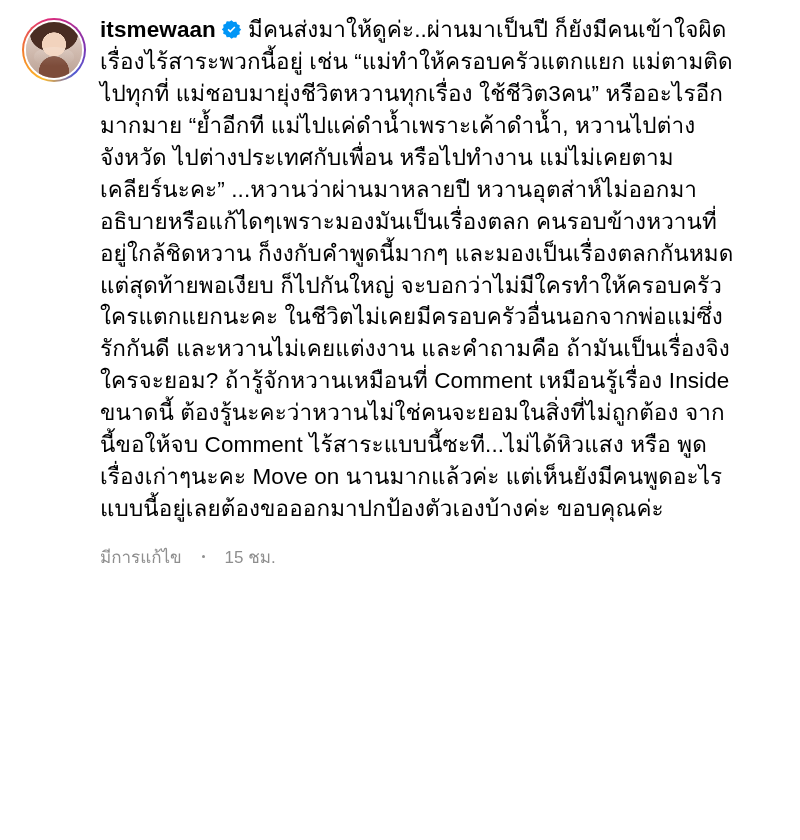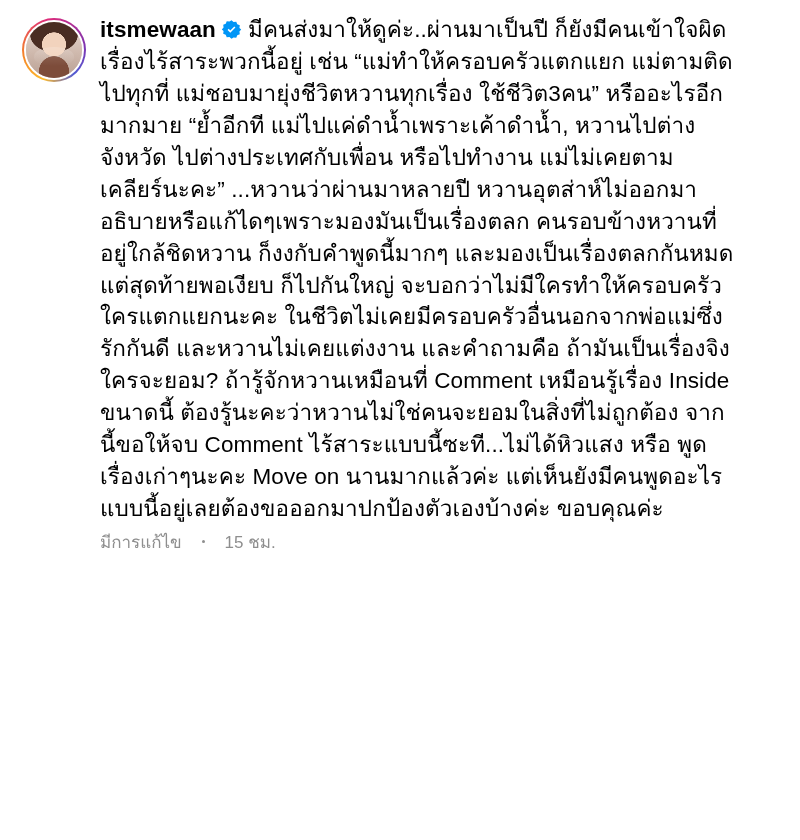--- a/index.html
+++ b/index.html
@@ -89,21 +89,21 @@
     color: #000000;
     font-size: 22.5px;
   }
   .verified-badge {
     display: inline-block;
     vertical-align: -3px;
     margin: 0 6px 0 5px;
   }
   .verified-badge svg { display: block; }
   .meta-row {
-    margin-top: 3px;
+    margin-top: 18px;
     font-size: 17px;
     color: #8e8e8e;
     display: flex;
     align-items: center;
     gap: 20px;
   }
   .meta-dot {
     width: 3px;
     height: 3px;
     border-radius: 50%;

